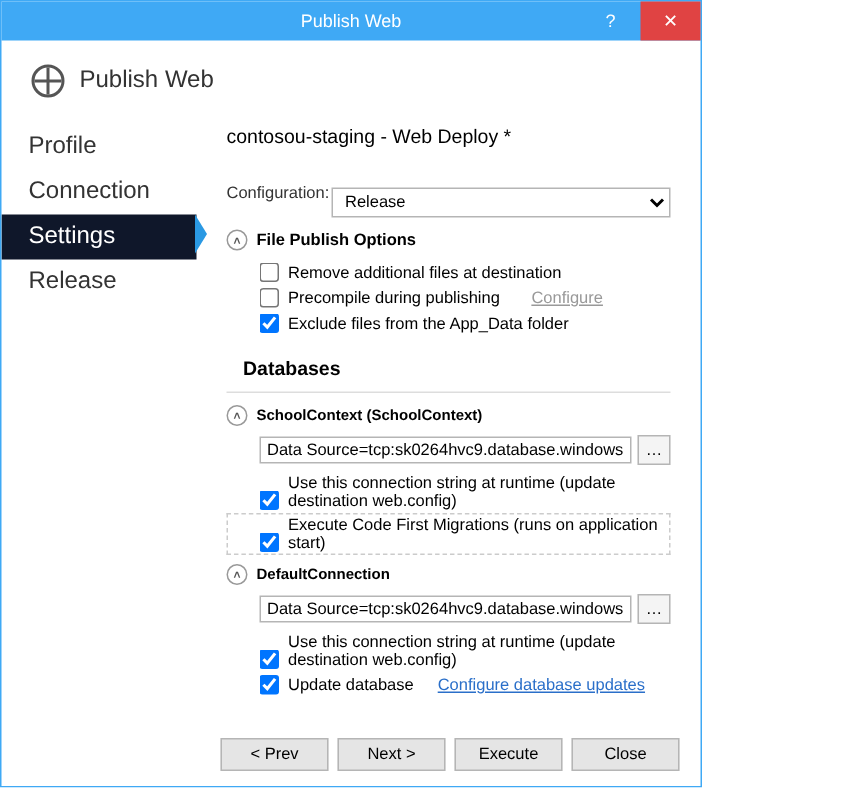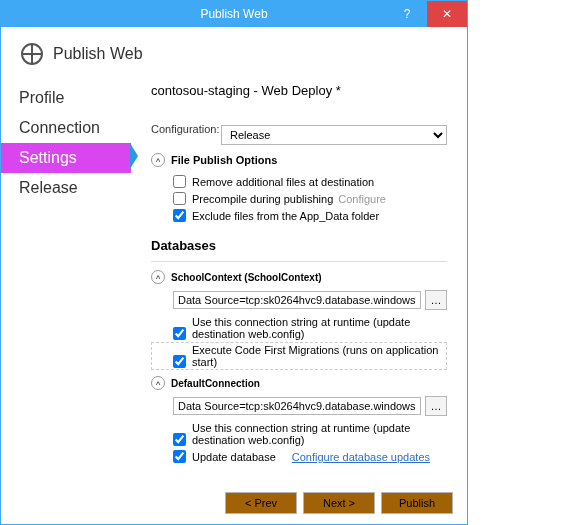--- a/index.html
+++ b/index.html
@@ -12,42 +12,42 @@
   .titlebar .ctl.close { background:#e04343; }
   .header { display:flex; align-items:center; padding:16px 20px 18px 20px; }
   .logo { width:22px; height:22px; margin-right:10px; display:flex; align-items:center; justify-content:center; border:2px solid #555; border-radius:50%; position:relative; }
   .logo:before, .logo:after { content:""; position:absolute; background:#555; }
   .logo:before { width:2px; height:100%; left:50%; margin-left:-1px; }
   .logo:after { height:2px; width:100%; top:50%; margin-top:-1px; }
   .header-text { font-size:16px; color:#333; }
   .body { display:flex; flex:1; overflow:hidden; }
   .sidebar { width:130px; padding:0 0 0 0; }
   .sidebar .item { padding:6px 18px; font-size:16px; color:#333; cursor:pointer; position:relative; }
-  .sidebar .item.active { background:#d946ef; color:#fff; padding-right:0;}
+  .sidebar .item.active { background:#0f172a; color:#fff; padding-right:0;}
   .sidebar .item.active:after { content:""; position:absolute; right:-7px; top:0; width:0;height:0; border-top:13px solid transparent; border-bottom:13px solid transparent; border-left:8px solid #2a99e3;}
   .main { flex:1; padding:0 20px 0 20px; overflow:auto; }
   h1.page-title { font-size:13px; font-weight:normal; margin:0 0 14px 0; }
   .row { display:flex; align-items:center; margin-bottom:8px; }
   .row label.lbl { width:70px; font-size:11px; color:#333; }
   select, input[type=text] { font-size:11px; padding:2px 4px; border:1px solid #b5b5b5; background:#fff; }
   select { flex:1; height:20px;margin-top:13px; }
   input[type=text] { flex:1; height:18px; }
   .section-head { display:flex; align-items:center; font-weight:bold; font-size:11px; margin:6px 0 6px 0;}
   .chev { width:14px; height:14px; border:1px solid #999; border-radius:50%; display:flex; align-items:center; justify-content:center; font-size:8px; margin-right:6px; cursor:pointer; color:#555;}
   .opt { display:flex; align-items:flex-end; font-size:11px; padding:2px 0 2px 22px; }
   .opt input[type=checkbox]{ margin:0 6px 0 0; }
   .link { color:#2a6fc9; text-decoration:underline; cursor:pointer; margin-left:16px; }
-  .link-dim { color:#999; margin-left:5px;}
+  .link-dim { color:#999; text-decoration:underline; margin-left:21px;}
   .cs-row { display:flex; align-items:center; margin:4px 0 4px 22px; }
   .cs-row input[type=text]{ flex:1; }
   .browse { width:22px; height:20px; border:1px solid #b5b5b5; margin-left:4px; display:flex; align-items:center; justify-content:center; font-size:11px; cursor:pointer; background:#f4f4f4;}
-  .sec-title { font-size:13px; font-weight:bold; margin:14px 0 8px 0;}
+  .sec-title { font-size:13px; font-weight:bold; margin:14px 0 8px 11px;}
   hr.thin { border:none; border-top:1px solid #ddd; margin:2px 0 8px 0;}
   .footer { display:flex; justify-content:flex-end; gap:6px; padding:10px 14px; border-top:0; }
-  .btn { min-width:72px; height:22px; border:1px solid #b5b5b5; background:#a16207; font-size:11px; cursor:pointer; }
+  .btn { min-width:72px; height:22px; border:1px solid #b5b5b5; background:#e5e5e5; font-size:11px; cursor:pointer; }
   .subcontext { font-weight:bold; font-size:10px; }
   .highlight { outline:1px dashed rgba(0,0,0,0.2); outline-offset:-1px; }
 </style>
 </head>
 <body>
 
 <div class="window">
 
   <div class="titlebar">
     <span class="title">Publish Web</span>
@@ -137,16 +137,17 @@
         <span>Update database</span>
         <span class="link">Configure database updates</span>
       </div>
 
     </div>
   </div>
 
   <div class="footer">
     <button class="btn">&lt; Prev</button>
     <button class="btn">Next &gt;</button>
-    <button class="btn">Publish</button>
+    <button class="btn">Execute</button>
+    <button class="btn">Close</button>
   </div>
 
 </div>
 
 </body></html>

